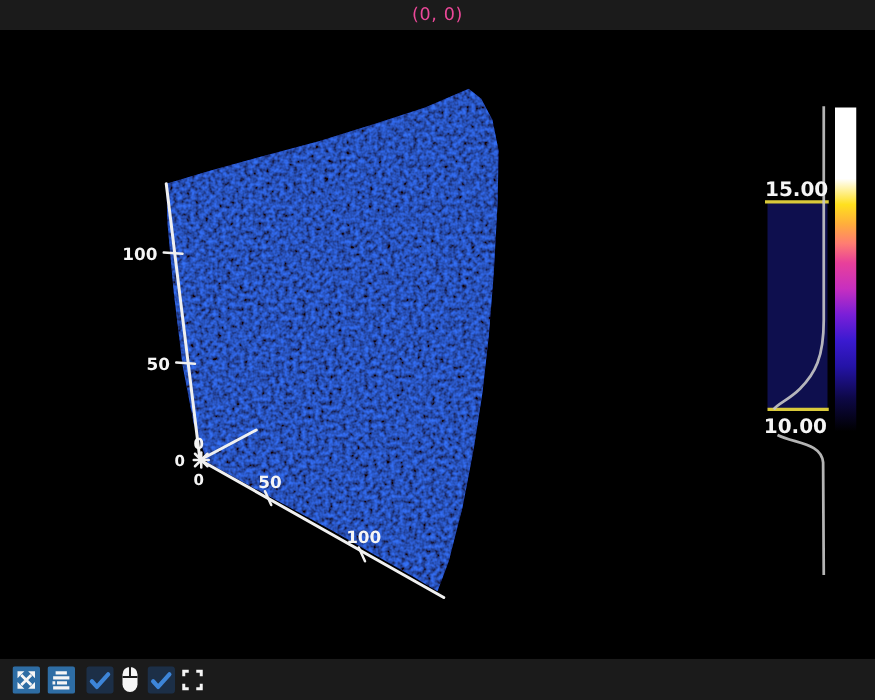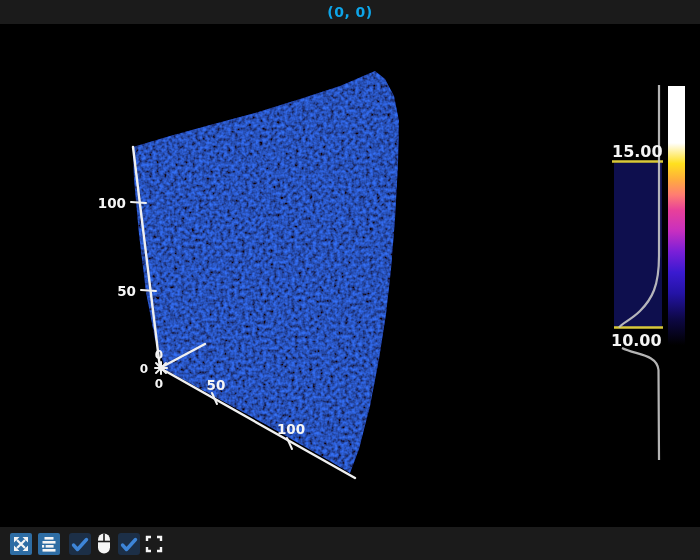--- a/index.html
+++ b/index.html
@@ -1,19 +1,19 @@
 <!DOCTYPE html>
 <html><head>
 <meta charset="utf-8">
 <style>
   html,body{margin:0;padding:0;background:#000;}
   body{width:700px;height:560px;overflow:hidden;font-family:"DejaVu Sans","Liberation Sans",sans-serif;}
   .app{width:700px;height:560px;display:flex;flex-direction:column;}
   .titlebar{height:24px;flex:0 0 24px;background:#1b1b1b;display:flex;align-items:center;justify-content:center;}
-  .titlebar span{color:#0ea5e9;font-size:14px;font-weight:700;letter-spacing:0.5px;}
+  .titlebar span{color:#ec4899;font-size:14px;font-weight:400;letter-spacing:0.5px;}
   .canvas{position:relative;flex:1 1 auto;background:#000;}
   .canvas svg{position:absolute;left:0;top:0;}
   .toolbar{height:33px;flex:0 0 33px;background:#1b1b1b;display:flex;align-items:center;padding-left:10px;}
   .tb{all:unset;width:22px;height:22px;display:flex;align-items:center;justify-content:center;cursor:pointer;}
   .tb svg{display:block;}
   .m6{margin-left:6px;} .m9{margin-left:9px;} .m2{margin-left:2px;} .m3{margin-left:3px;}
   text{fill:#f5f5f5;font-family:"DejaVu Sans","Liberation Sans",sans-serif;font-weight:700;}
   .tick{font-size:13.5px;}
   .tick-sm{font-size:12px;}
   .bound-label{font-size:16px;}

